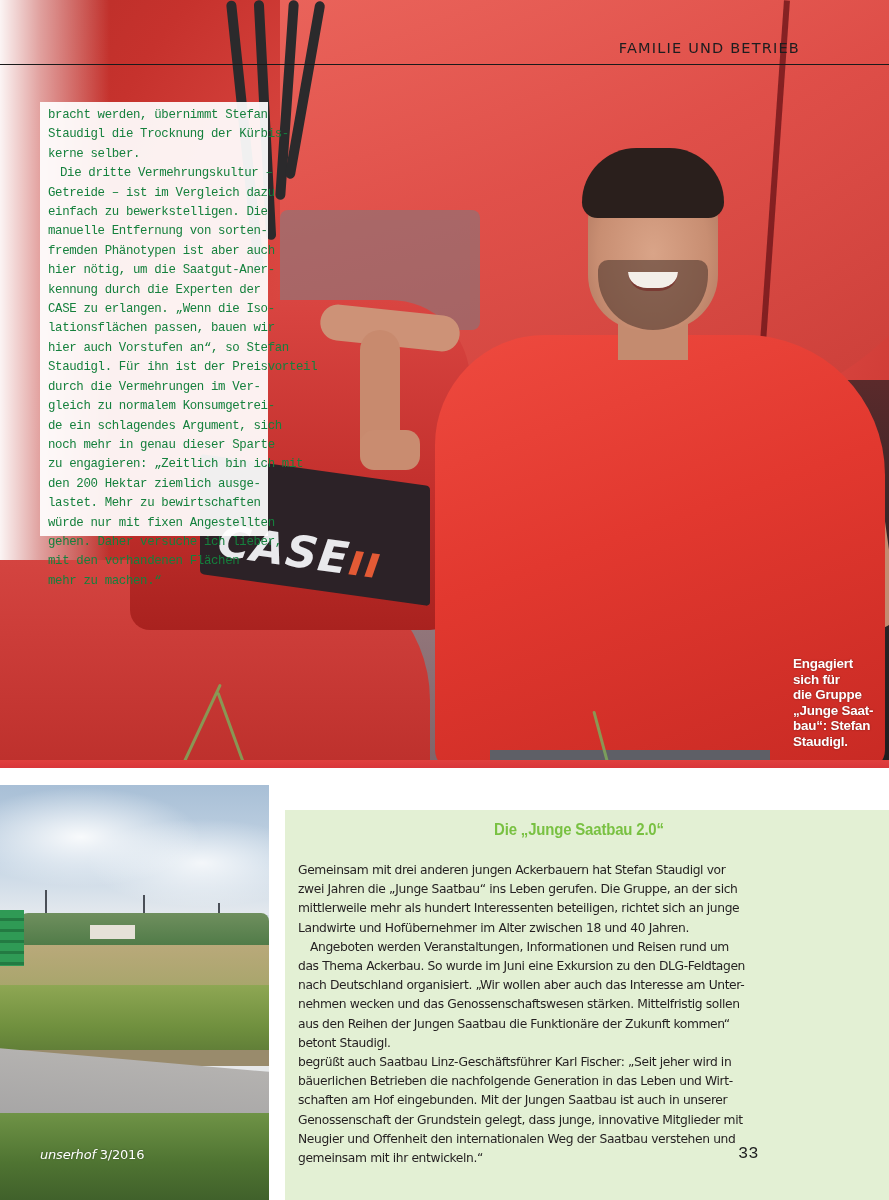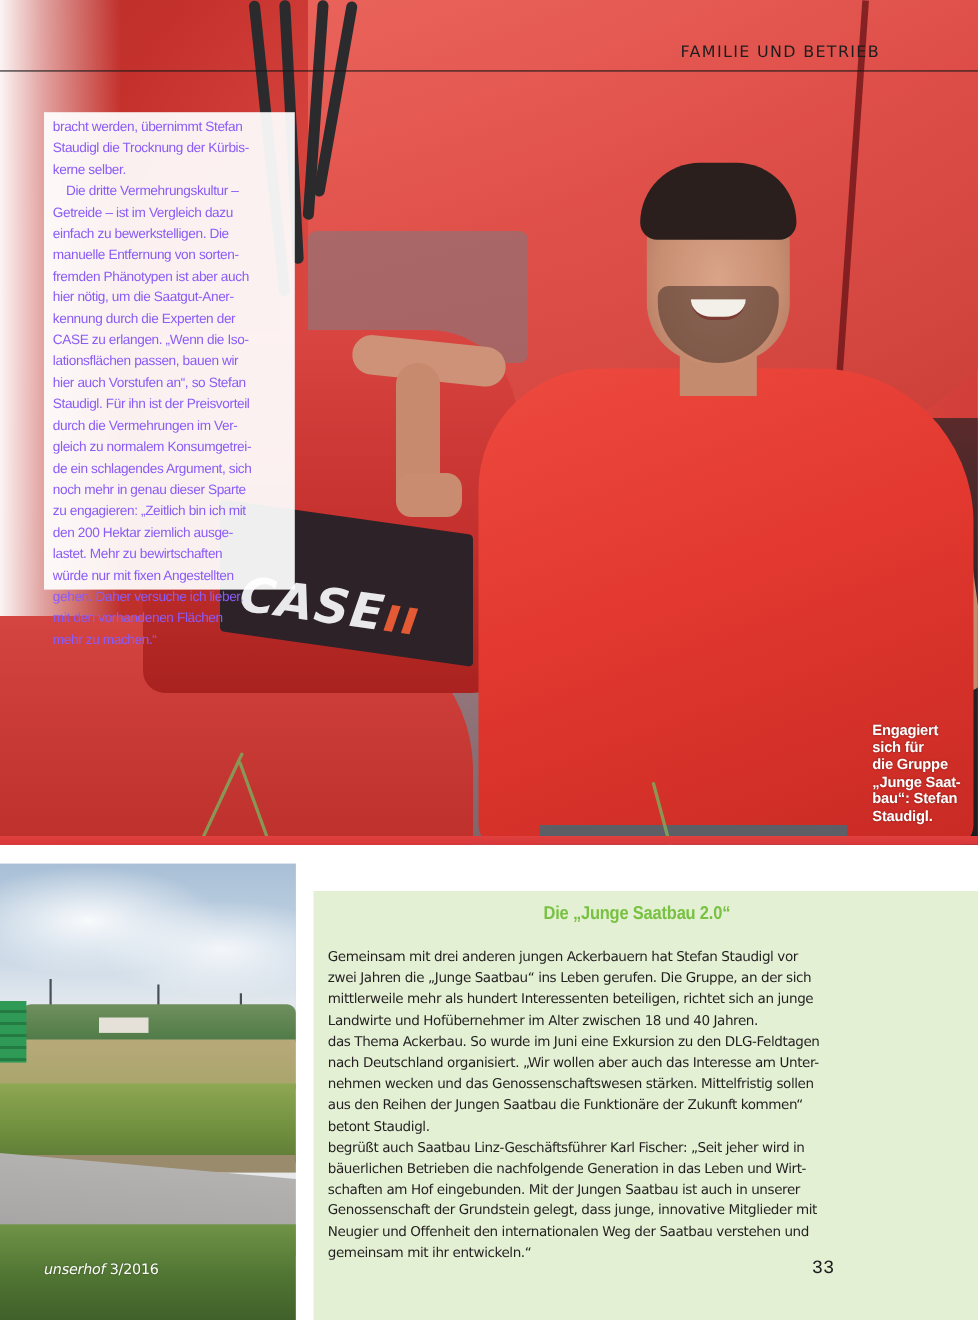--- a/index.html
+++ b/index.html
@@ -123,22 +123,22 @@
     font-family: "DejaVu Sans", sans-serif; font-size: 14.5px; letter-spacing: 1.2px;
     color: #1d1d1f;
   }
   
   .text-box {
     position: absolute; left: 40px; top: 102px; width: 228px; height: 434px;
     background: rgba(255,255,255,0.93);
     padding: 4px 0 0 8px; box-sizing: border-box;
   }
   .text-box p {
-    margin: 0; font-family: Liberation Sans, sans-serif; font-size: 12.4px;
-    line-height: 19.4px; color: #8b5cf6; letter-spacing: -0.35px;
+    margin: 0; font-family: Liberation Mono, monospace; font-size: 12.4px;
+    line-height: 19.4px; color: #15803d; letter-spacing: -0.35px;
   }
   .text-box p.indent { text-indent: 12px; }
   .text-box .ln { display: block; white-space: nowrap; }
   
   .photo-caption {
     position: absolute; left: 778px; top: 656px; width: 100px;
     font-family: "Liberation Sans", sans-serif; font-weight: bold;
     font-size: 13.4px; line-height: 15.6px; color: #ffffff;
     letter-spacing: -0.2px; text-shadow: 0 0 2px rgba(0,0,0,0.4);
   }
@@ -339,20 +339,21 @@
 <div class="info-box">
   <div class="info-title">Die „Junge Saatbau 2.0“</div>
   <div class="info-body" id="info-body">
       <p>
         <span class="ln">Gemeinsam mit drei anderen jungen Ackerbauern hat Stefan Staudigl vor</span>
         <span class="ln">zwei Jahren die „Junge Saatbau“ ins Leben gerufen. Die Gruppe, an der sich</span>
         <span class="ln">mittlerweile mehr als hundert Interessenten beteiligen, richtet sich an junge</span>
         <span class="ln">Landwirte und Hofübernehmer im Alter zwischen 18 und 40 Jahren.</span>
       </p>
       <p class="indent" style="text-indent: 0px;">
+        <span class="ln" style="padding-left: 12px;">Angeboten werden Veranstaltungen, Informationen und Reisen rund um</span>
         <span class="ln">das Thema Ackerbau. So wurde im Juni eine Exkursion zu den DLG-Feldtagen</span>
         <span class="ln">nach Deutschland organisiert. „Wir wollen aber auch das Interesse am Unter-</span>
         <span class="ln">nehmen wecken und das Genossenschaftswesen stärken. Mittelfristig sollen</span>
         <span class="ln">aus den Reihen der Jungen Saatbau die Funktionäre der Zukunft kommen“</span>
         <span class="ln">betont Staudigl.</span>
       </p>
       <p class="indent" style="text-indent: 0px;">
         <span class="ln">begrüßt auch Saatbau Linz-Geschäftsführer Karl Fischer: „Seit jeher wird in</span>
         <span class="ln">bäuerlichen Betrieben die nachfolgende Generation in das Leben und Wirt-</span>
         <span class="ln">schaften am Hof eingebunden. Mit der Jungen Saatbau ist auch in unserer</span>

